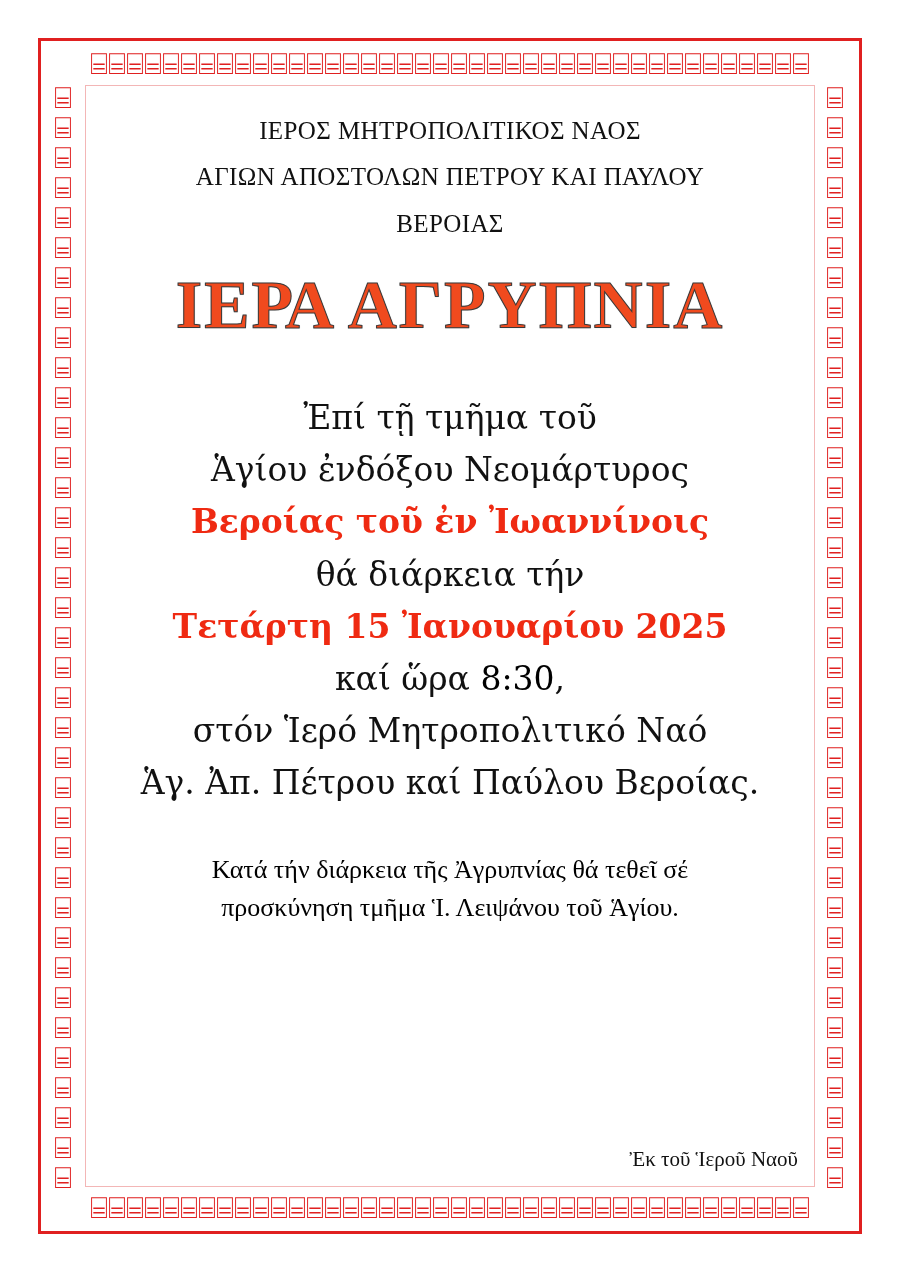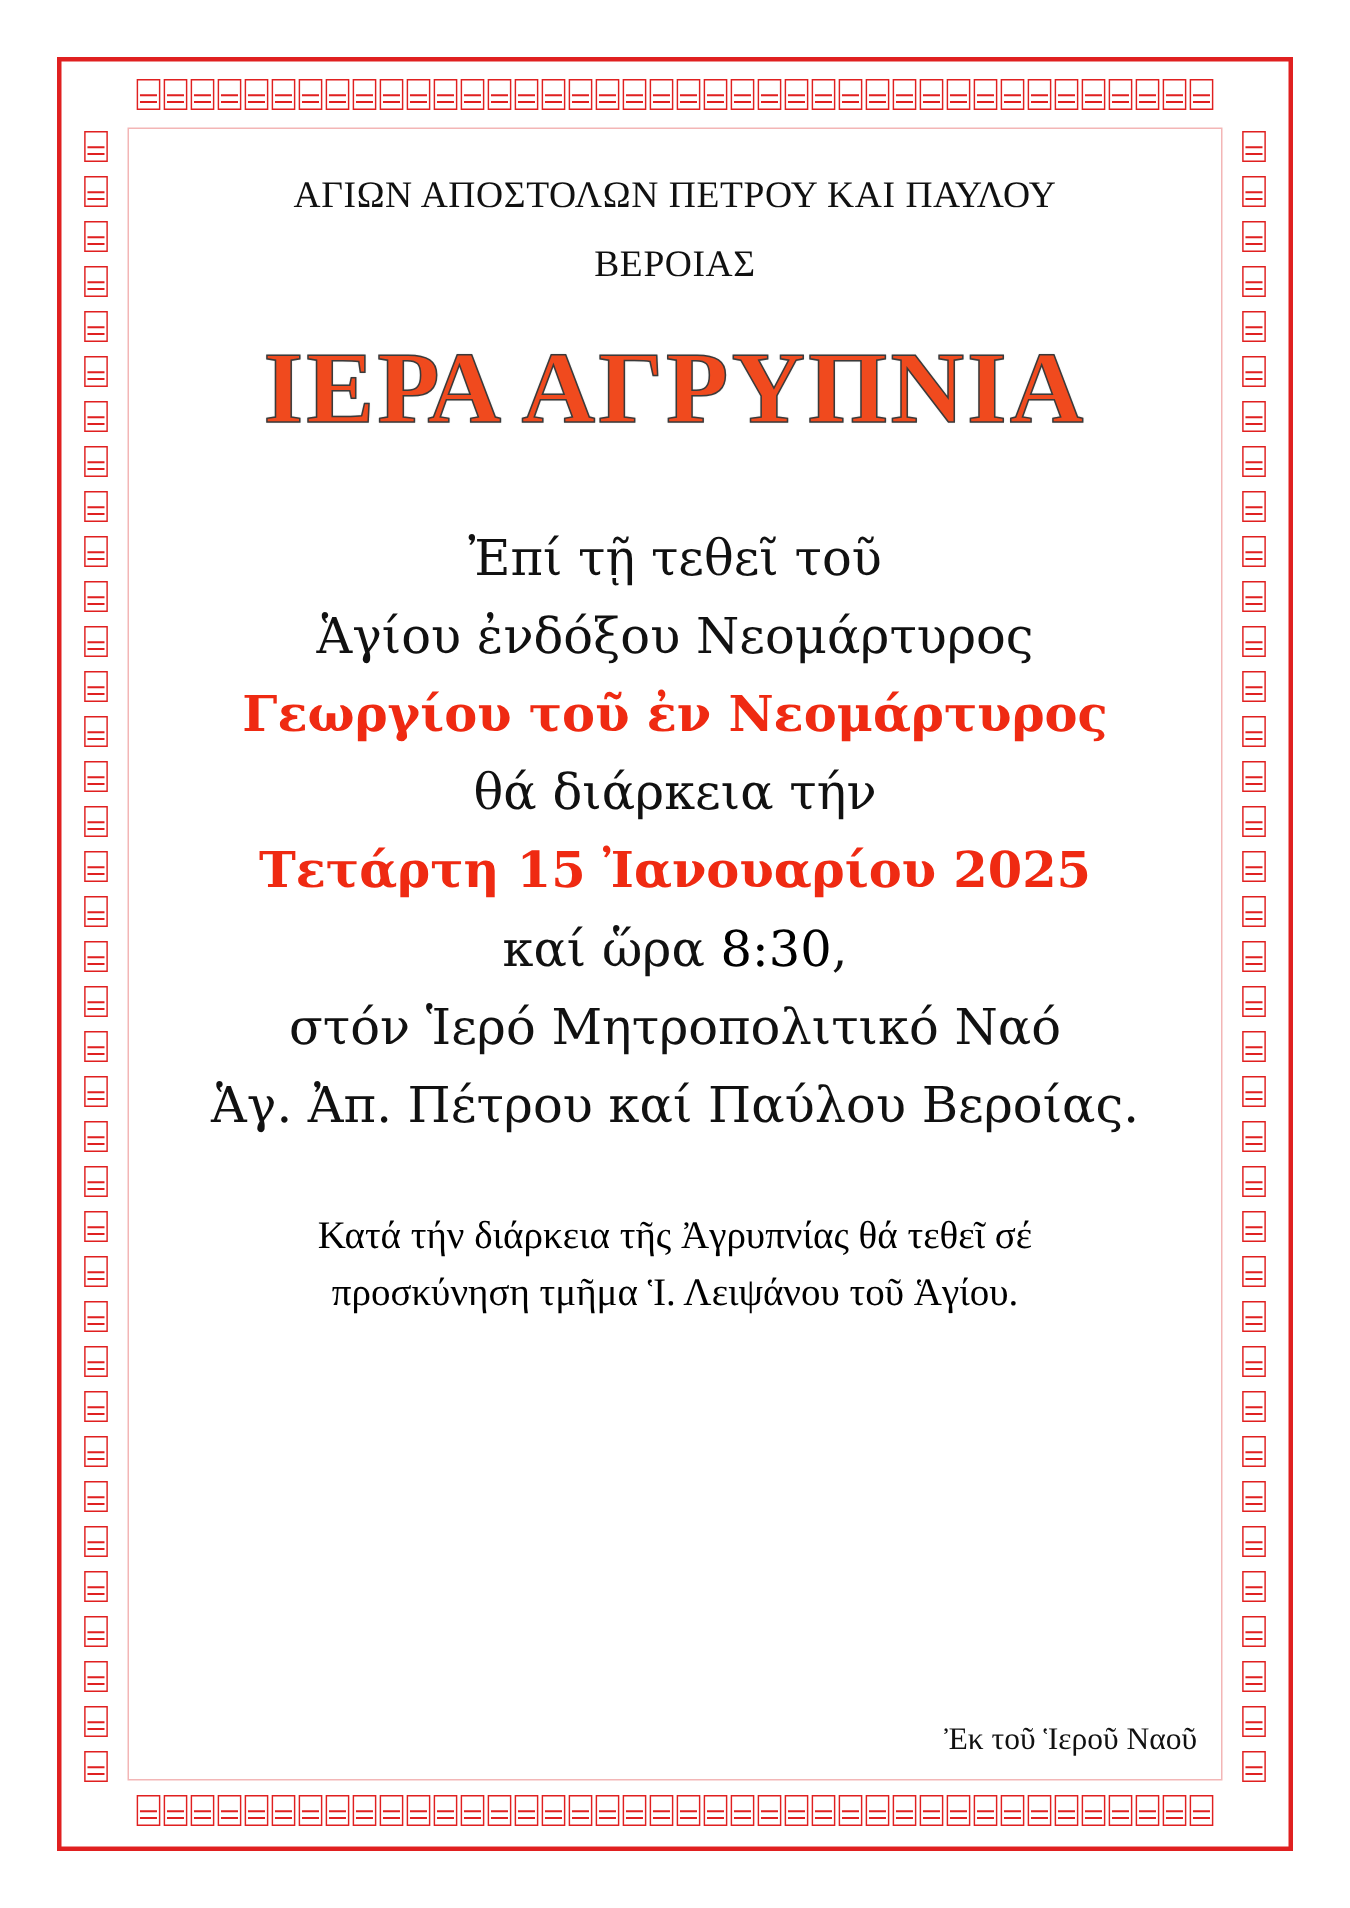--- a/index.html
+++ b/index.html
@@ -150,30 +150,31 @@
     <div class="meander top">⌸⌸⌸⌸⌸⌸⌸⌸⌸⌸⌸⌸⌸⌸⌸⌸⌸⌸⌸⌸⌸⌸⌸⌸⌸⌸⌸⌸⌸⌸⌸⌸⌸⌸⌸⌸⌸⌸⌸⌸</div>
     <div class="meander bottom">⌸⌸⌸⌸⌸⌸⌸⌸⌸⌸⌸⌸⌸⌸⌸⌸⌸⌸⌸⌸⌸⌸⌸⌸⌸⌸⌸⌸⌸⌸⌸⌸⌸⌸⌸⌸⌸⌸⌸⌸</div>
     <div class="meander left">⌸⌸⌸⌸⌸⌸⌸⌸⌸⌸⌸⌸⌸⌸⌸⌸⌸⌸⌸⌸⌸⌸⌸⌸⌸⌸⌸⌸⌸⌸⌸⌸⌸⌸⌸⌸⌸⌸⌸⌸⌸⌸⌸⌸⌸⌸⌸⌸⌸⌸⌸⌸⌸⌸⌸</div>
     <div class="meander right">⌸⌸⌸⌸⌸⌸⌸⌸⌸⌸⌸⌸⌸⌸⌸⌸⌸⌸⌸⌸⌸⌸⌸⌸⌸⌸⌸⌸⌸⌸⌸⌸⌸⌸⌸⌸⌸⌸⌸⌸⌸⌸⌸⌸⌸⌸⌸⌸⌸⌸⌸⌸⌸⌸⌸</div>
     <div class="frame-inner"></div>
   </div>
 
   <div class="content">
 
     <div class="header-block">
+      <span class="header-line">ΙΕΡΟΣ ΜΗΤΡΟΠΟΛΙΤΙΚΟΣ ΝΑΟΣ</span>
       <span class="header-line">ΑΓΙΩΝ ΑΠΟΣΤΟΛΩΝ ΠΕΤΡΟΥ ΚΑΙ ΠΑΥΛΟΥ</span>
       <span class="header-line">ΒΕΡΟΙΑΣ</span>
     </div>
 
     <div class="title">ΙΕΡΑ ΑΓΡΥΠΝΙΑ</div>
 
     <div class="body-block">
-      <span class="body-line">Ἐπί τῇ τεθεῖ τοῦ</span>
+      <span class="body-line">Ἐπί τῇ τμῆμα τοῦ</span>
       <span class="body-line">Ἁγίου ἐνδόξου Νεομάρτυρος</span>
-      <span class="body-line red">Γεωργίου τοῦ ἐν Νεομάρτυρος</span>
+      <span class="body-line red">Βεροίας τοῦ ἐν Ἰωαννίνοις</span>
       <span class="body-line">θά διάρκεια τήν</span>
       <span class="body-line red">Τετάρτη 15 Ἰανουαρίου 2025</span>
       <span class="body-line"><span>καί ὥρα </span><span class="red-inline">8:30</span><span>,</span></span>
       <span class="body-line">στόν Ἱερό Μητροπολιτικό Ναό</span>
       <span class="body-line">Ἁγ. Ἀπ. Πέτρου καί Παύλου Βεροίας.</span>
     </div>
 
     <div class="note-block">
       <span class="note-line">Κατά τήν διάρκεια τῆς Ἀγρυπνίας θά τεθεῖ σέ</span>
       <span class="note-line">προσκύνηση τμῆμα Ἱ. Λειψάνου τοῦ Ἁγίου.</span>

